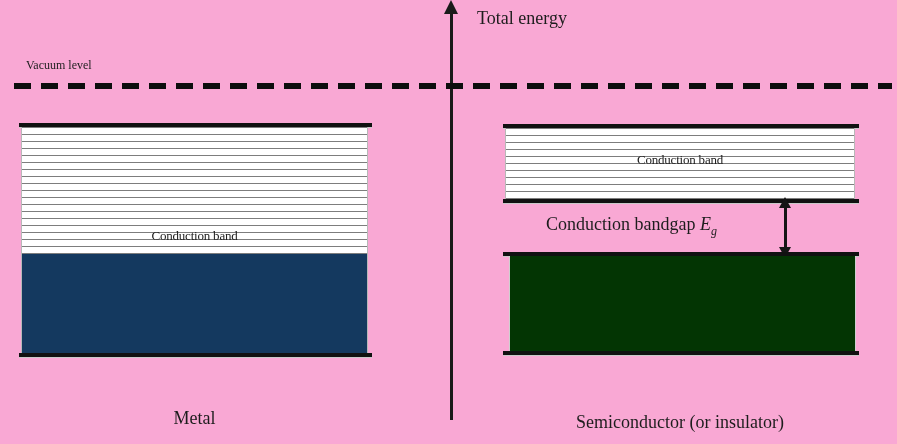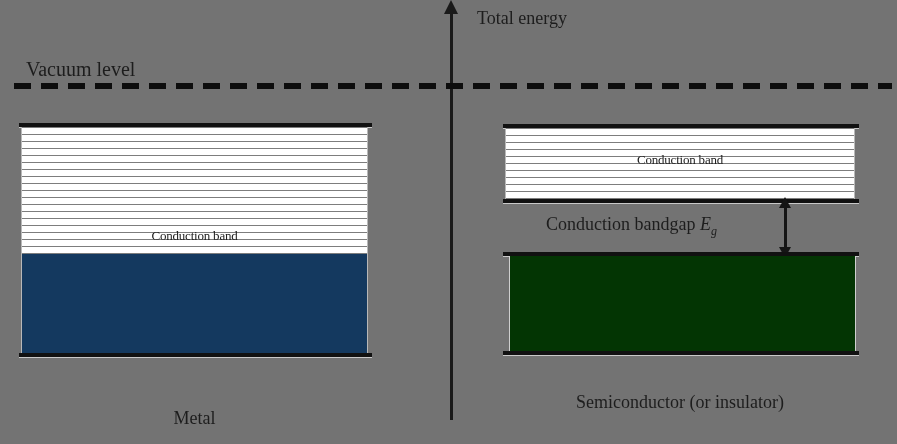--- a/index.html
+++ b/index.html
@@ -7,21 +7,21 @@
     padding: 0;
     background: #ffffff;
   }
   body {
     font-family: "Liberation Serif", "DejaVu Serif", serif;
   }
   #stage {
     position: relative;
     width: 897px;
     height: 444px;
-    background: #737373;
+    background: #f9a8d4;
     overflow: hidden;
   }
 
   
   #energy-axis {
     position: absolute;
     left: 450px;
     top: 8px;
     width: 3px;
     height: 412px;
@@ -44,21 +44,21 @@
     font-size: 18px;
     color: #1d1d1d;
     white-space: nowrap;
   }
 
   
   #vacuum-label {
     position: absolute;
     left: 26px;
     top: 58px;
-    font-size: 20px;
+    font-size: 12px;
     color: #1d1d1d;
     white-space: nowrap;
   }
   #vacuum-line {
     position: absolute;
     left: 14px;
     top: 83px;
     width: 878px;
     height: 6px;
     background-image: repeating-linear-gradient(
@@ -230,21 +230,21 @@
     top: 247px;
     width: 0; height: 0;
     border-left: 6px solid transparent;
     border-right: 6px solid transparent;
     border-top: 11px solid #151515;
   }
 
   #semi-axis-label {
     position: absolute;
     left: 505px;
-    top: 392px;
+    top: 412px;
     width: 350px;
     text-align: center;
     font-size: 18px;
     color: #1d1d1d;
     white-space: nowrap;
   }
 </style>
 </head>
 <body>
 

